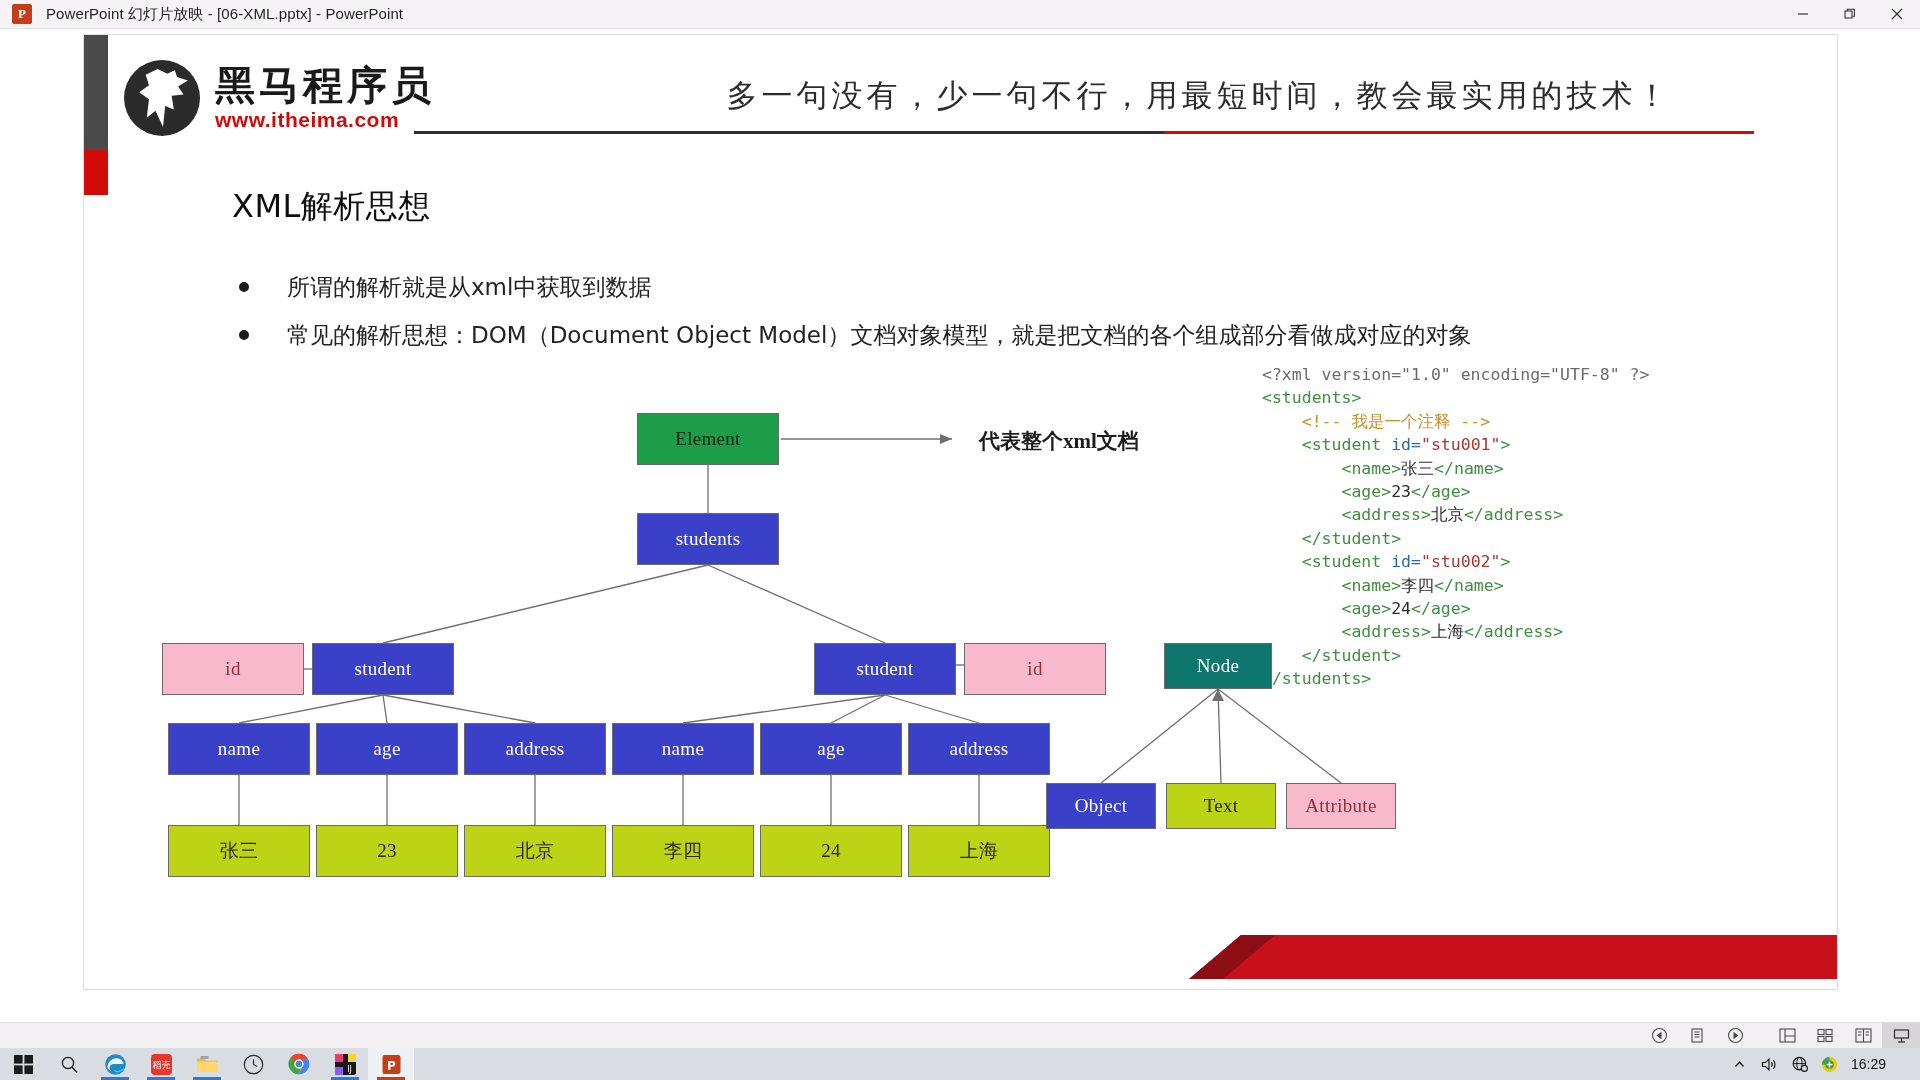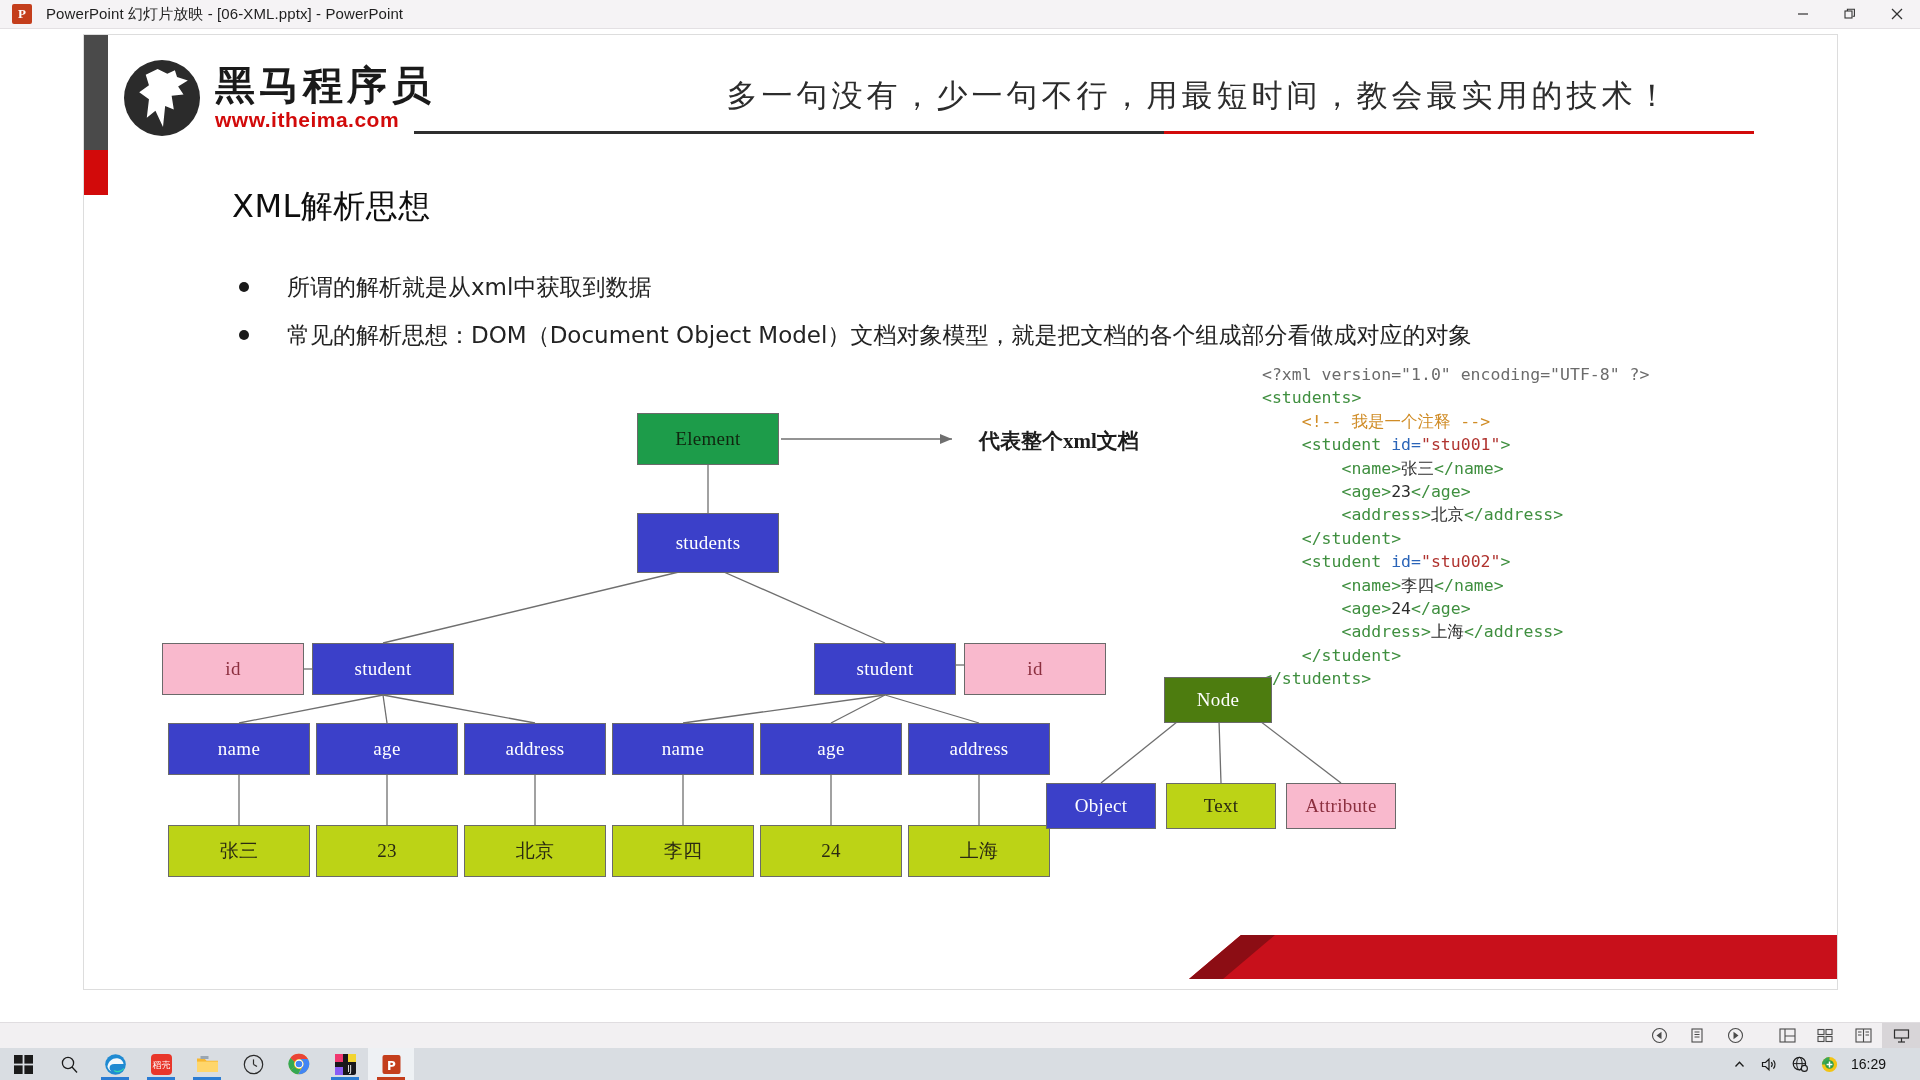--- a/index.html
+++ b/index.html
@@ -119,21 +119,21 @@
   #diagram { position: absolute; left: 0; top: 0; width: 1755px; height: 956px; pointer-events: none; }
   .node {
     position: absolute; display: flex; align-items: center; justify-content: center;
     font-family: "Liberation Serif", serif; font-size: 19px;
     border: 1px solid #6a6a6a; letter-spacing: .3px;
   }
   .n-green  { background: #1d9c4a; color: #10260f; }
   .n-blue   { background: #3b40c9; color: #ffffff; }
   .n-pink   { background: #f9b9cd; color: #8c2f3f; }
   .n-olive  { background: #bcd316; color: #2a2a12; }
-  .n-cyan   { background: #4d7c0f; color: #ffffff; margin-top: 34px; }
+  .n-cyan   { background: #0f766e; color: #ffffff; }
   .arrow-label {
     position: absolute; font-family: "Liberation Serif", serif;
     font-size: 21px; color: #1d1d1d; font-weight: bold; white-space: nowrap;
   }
 
   
   #ribbon {
     position: absolute; left: 1105px; top: 900px; width: 650px; height: 44px;
   }
   #ribbon-shape {
@@ -276,21 +276,21 @@
 
         <line x1="1134" y1="654" x2="1017" y2="748"></line>
         <line x1="1134" y1="654" x2="1137" y2="748"></line>
         <line x1="1134" y1="654" x2="1257" y2="748"></line>
         <polygon points="1134,654 1128,666 1140,666" fill="#6f6f6f" stroke="none"></polygon>
       </g>
     </svg>
 
     <div id="dom-nodes">
         <div class="node n-green" style="left: 553px; top: 378px; width: 142px; height: 52px;">Element</div>
-        <div class="node n-blue" style="left: 553px; top: 478px; width: 142px; height: 60px;">students</div>
+        <div class="node n-blue" style="left: 553px; top: 478px; width: 142px; height: 52px;">students</div>
         <div class="node n-pink" style="left: 78px; top: 608px; width: 142px; height: 52px;">id</div>
         <div class="node n-blue" style="left: 228px; top: 608px; width: 142px; height: 52px;">student</div>
         <div class="node n-blue" style="left: 730px; top: 608px; width: 142px; height: 52px;">student</div>
         <div class="node n-pink" style="left: 880px; top: 608px; width: 142px; height: 52px;">id</div>
         <div class="node n-blue" style="left: 84px; top: 688px; width: 142px; height: 52px;">name</div>
         <div class="node n-blue" style="left: 232px; top: 688px; width: 142px; height: 52px;">age</div>
         <div class="node n-blue" style="left: 380px; top: 688px; width: 142px; height: 52px;">address</div>
         <div class="node n-blue" style="left: 528px; top: 688px; width: 142px; height: 52px;">name</div>
         <div class="node n-blue" style="left: 676px; top: 688px; width: 142px; height: 52px;">age</div>
         <div class="node n-blue" style="left: 824px; top: 688px; width: 142px; height: 52px;">address</div>

